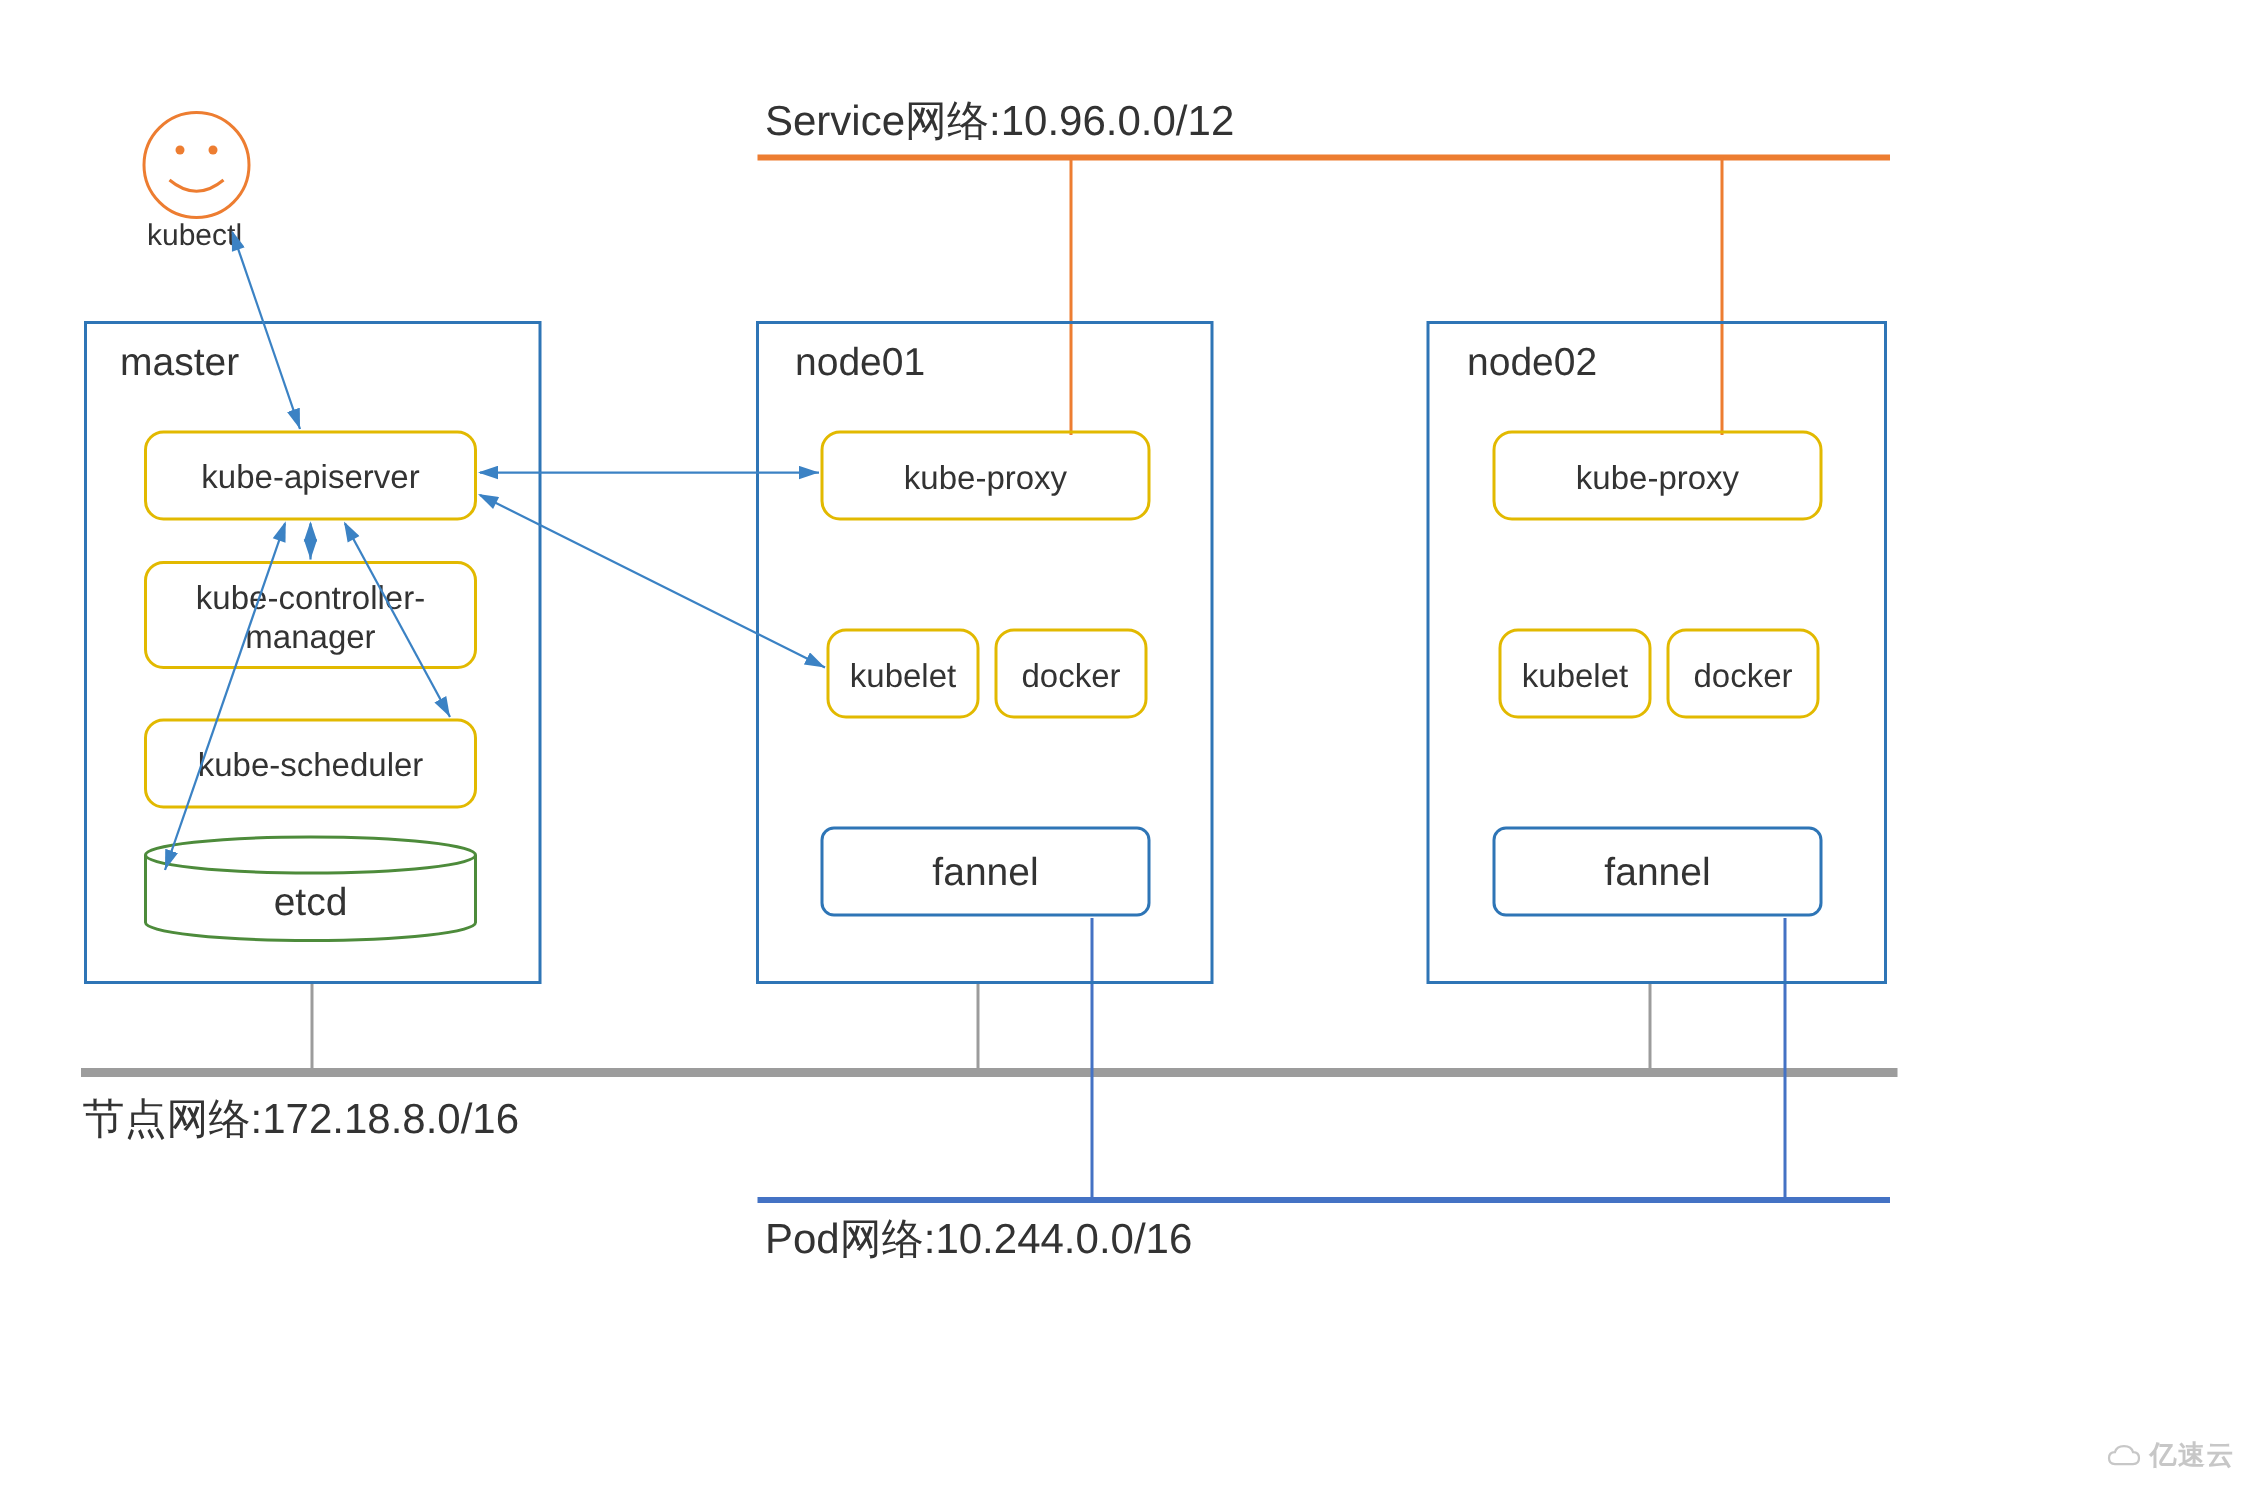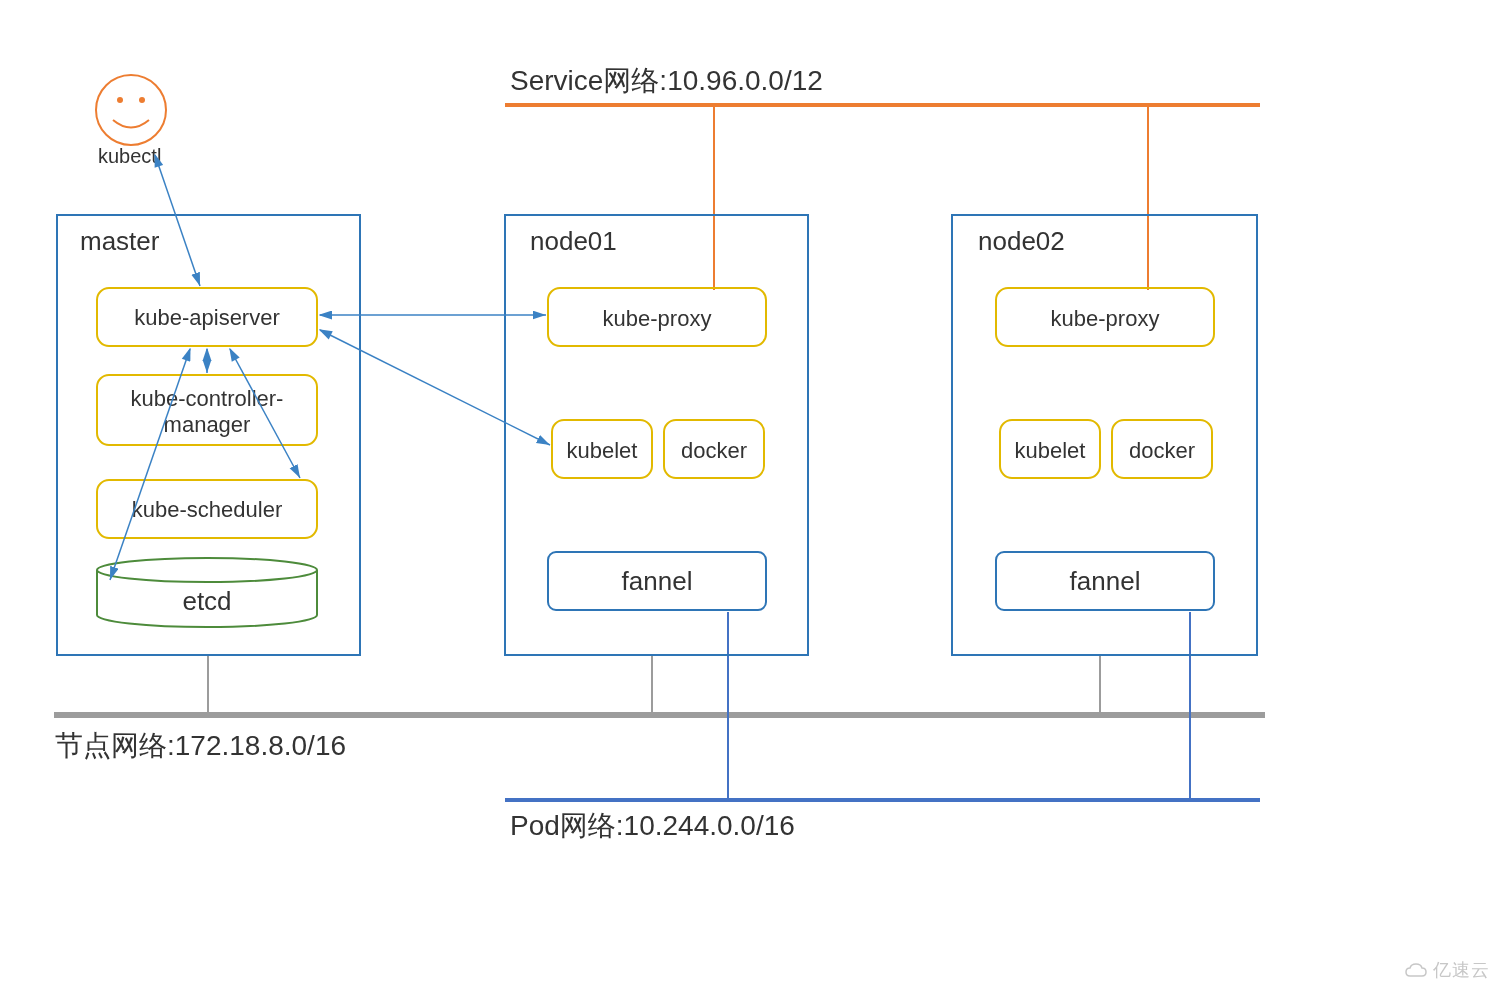--- a/index.html
+++ b/index.html
@@ -17,21 +17,21 @@
       left: 0;
       width: 1510px;
       height: 997px;
     }
     .watermark {
       position: absolute;
       right: 20px;
       bottom: 15px;
       font-size: 18px;
       color: #c7c7c7;
-      font-weight: 400;
+      font-weight: 700;
       letter-spacing: 1px;
     }
     .watermark svg { vertical-align: middle; margin-right: 4px; }
     text {
       font-family: "Microsoft YaHei", Arial, sans-serif;
       fill: #333;
     }
     .title-text { font-size: 26px; }
     .node-title { font-size: 26px; }
     .box-label { font-size: 22px; }

